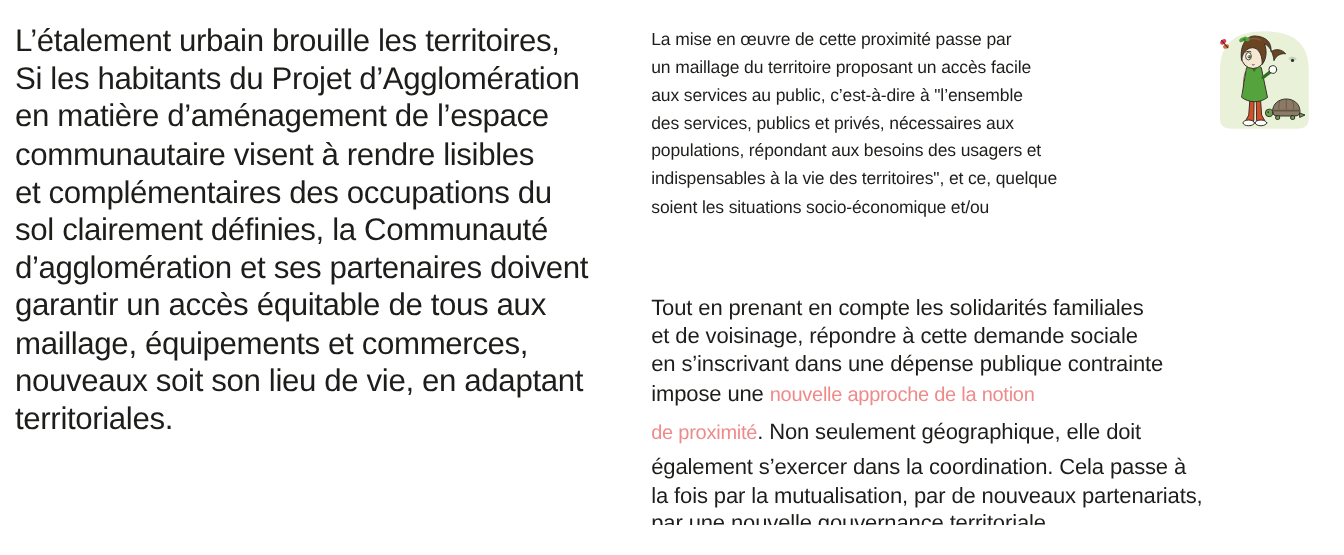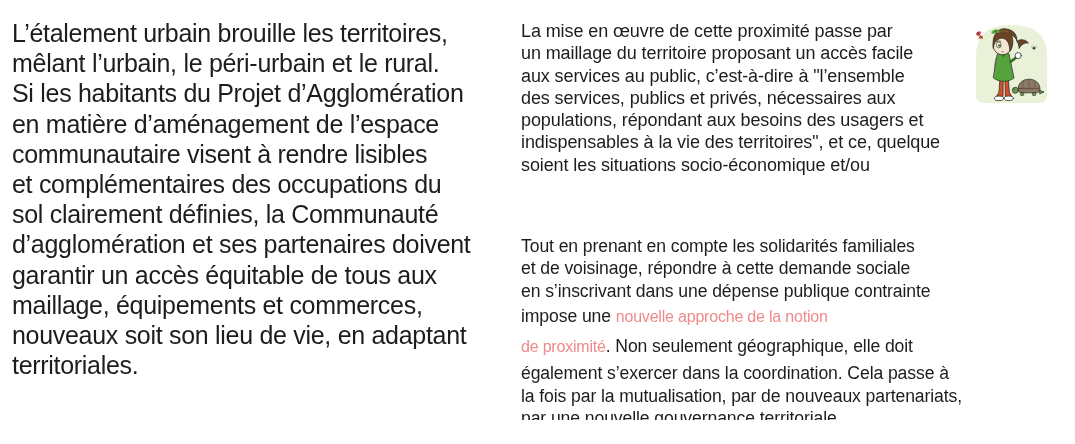--- a/index.html
+++ b/index.html
@@ -17,41 +17,40 @@
     font-family:"Liberation Sans", sans-serif;
     -webkit-font-smoothing:antialiased;
   }
   .col{position:absolute;}
   .left{
     left:12px; top:18px; width:478px;
     font-size:25px; line-height:30.2px; letter-spacing:-0.3px;
   }
   .p1{
     left:521px; top:20px; width:460px;
-    font-size:18px; line-height:22.3px; letter-spacing:-0.1px;
+    font-size:14px; line-height:22.3px; letter-spacing:-0.1px;
   }
   .p2{
     left:521px; top:235px; width:480px;
     font-size:17.6px; line-height:22.4px; letter-spacing:-0.1px;
   }
   .line{white-space:nowrap;}
   .hl{color:var(--hl); font-size:16px; line-height:30px; letter-spacing:-0.2px;}
   .illus{position:absolute; left:974px; top:22px; width:76px; height:84px;}
   .illus svg{display:block; width:100%; height:100%;}
   .blob{fill:var(--blob);}
   .o{stroke:var(--outline); stroke-width:0.8; stroke-linejoin:round; stroke-linecap:round;}
 </style>
 </head>
 <body>
 
 <div class="page">
 
   <div class="col left">
       <div class="line">L’étalement urbain brouille les territoires,</div>
-      <div class="line">mêlant l’urbain, le péri-urbain et le rural.</div>
       <div class="line">Si les habitants du Projet d’Agglomération</div>
       <div class="line">en matière d’aménagement de l’espace</div>
       <div class="line">communautaire visent à rendre lisibles</div>
       <div class="line">et complémentaires des occupations du</div>
       <div class="line">sol clairement définies, la Communauté</div>
       <div class="line">d’agglomération et ses partenaires doivent</div>
       <div class="line">garantir un accès équitable de tous aux</div>
       <div class="line">maillage, équipements et commerces,</div>
       <div class="line">nouveaux soit son lieu de vie, en adaptant</div>
       <div class="line">territoriales.</div>

